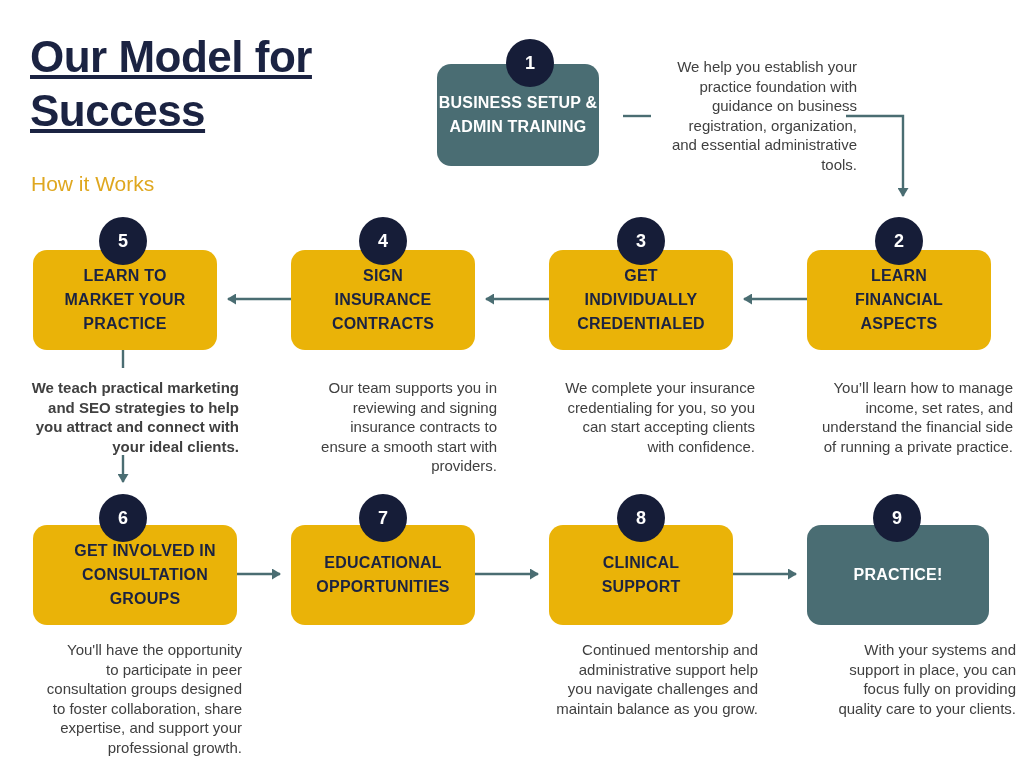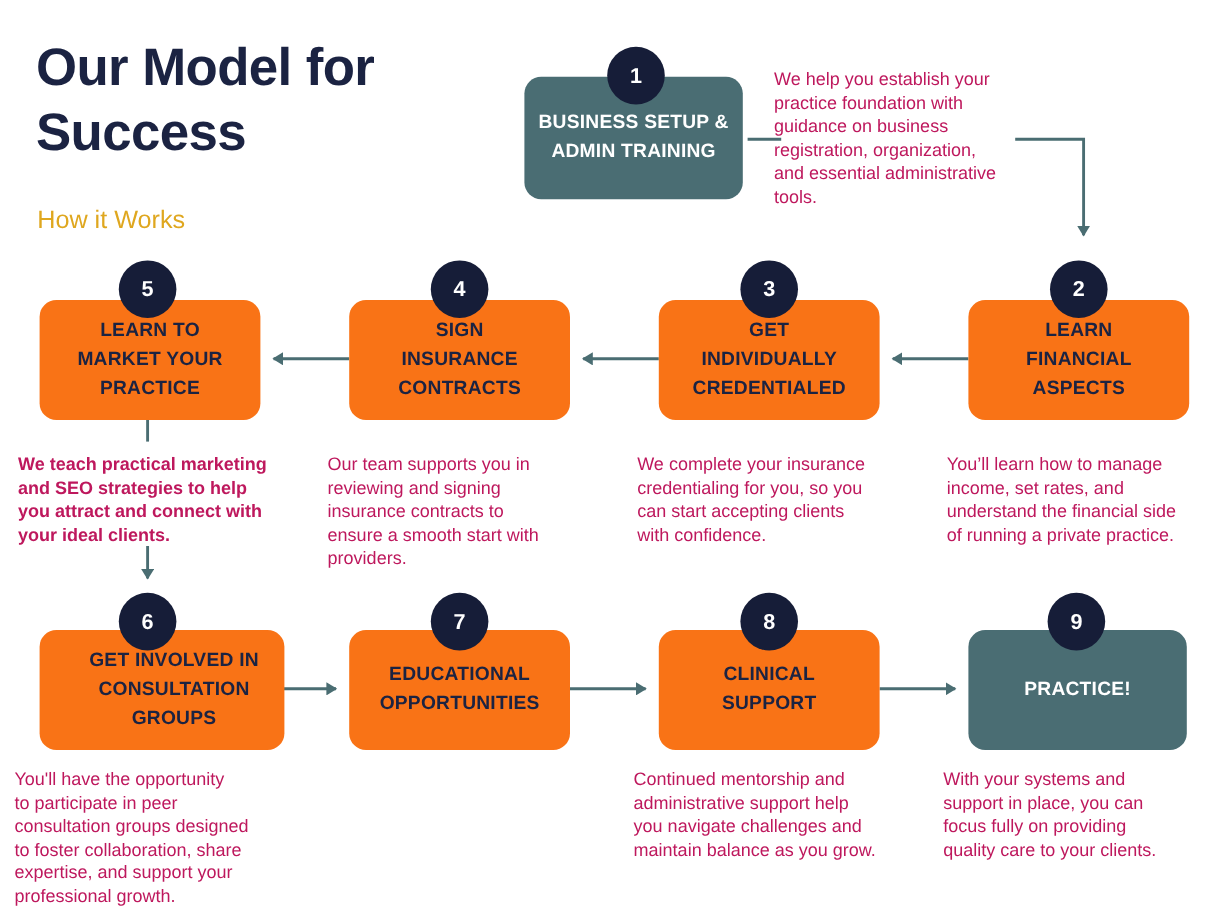--- a/index.html
+++ b/index.html
@@ -6,39 +6,39 @@
   body{
     width:1024px;height:768px;background:#ffffff;
     font-family:"Liberation Sans", sans-serif;
     position:relative;overflow:hidden;
   }
   .canvas{position:absolute;left:0;top:0;width:1024px;height:768px;}
 
   .page-title{
     position:absolute;left:30px;top:30px;width:400px;
     font-size:44px;font-weight:bold;color:#1B2342;line-height:1.22;
-    white-space:pre-line;letter-spacing:-0.5px;
+    white-space:pre-line;letter-spacing:-0.5px;text-decoration:underline;
   }
   .page-subtitle{
     position:absolute;left:31px;top:172px;width:400px;
     font-size:21px;color:#DFA71F;font-weight:400;
   }
 
   svg.connectors{position:absolute;left:0;top:0;pointer-events:none;}
 
   .step-box{
     position:absolute;width:184px;height:100px;border-radius:14px;
     display:flex;align-items:center;justify-content:center;text-align:center;
     font-weight:bold;font-size:16px;line-height:1.5;white-space:pre-line;
     letter-spacing:0.2px;
   }
-  .step-box.yellow{background:#f97316;color:#1B2342;}
+  .step-box.yellow{background:#eab308;color:#1B2342;}
   .step-box.teal{background:#4A6D73;color:#ffffff;}
 
-  #box-1{left:437px;top:64px;width:182px;height:102px;}
+  #box-1{left:437px;top:64px;width:162px;height:102px;}
   #box-2{left:807px;top:250px;}
   #box-3{left:549px;top:250px;}
   #box-4{left:291px;top:250px;}
   #box-5{left:33px;top:250px;}
   #box-6{left:33px;top:525px;padding-left:20px;}
   #box-7{left:291px;top:525px;}
   #box-8{left:549px;top:525px;}
   #box-9{left:807px;top:525px;width:182px;}
 
   .badge{
@@ -50,22 +50,22 @@
   #badge-2{left:875px;top:217px;}
   #badge-3{left:617px;top:217px;}
   #badge-4{left:359px;top:217px;}
   #badge-5{left:99px;top:217px;}
   #badge-6{left:99px;top:494px;}
   #badge-7{left:359px;top:494px;}
   #badge-8{left:617px;top:494px;}
   #badge-9{left:873px;top:494px;}
 
   .desc{
-    position:absolute;text-align:left;font-size:15px;line-height:1.3;
-    color:#be185d;white-space:pre-line;
+    position:absolute;text-align:right;font-size:15px;line-height:1.3;
+    color:#404040;white-space:pre-line;
   }
   #desc-1{left:645px;top:57px;width:212px;}
   #desc-2{left:789px;top:378px;width:224px;}
   #desc-3{left:531px;top:378px;width:224px;}
   #desc-4{left:273px;top:378px;width:224px;}
   #desc-5{left:15px;top:378px;width:224px;font-weight:bold;}
   #desc-6{left:12px;top:640px;width:230px;}
   #desc-7{left:270px;top:640px;width:230px;}
   #desc-8{left:528px;top:640px;width:230px;}
   #desc-9{left:786px;top:640px;width:230px;}

